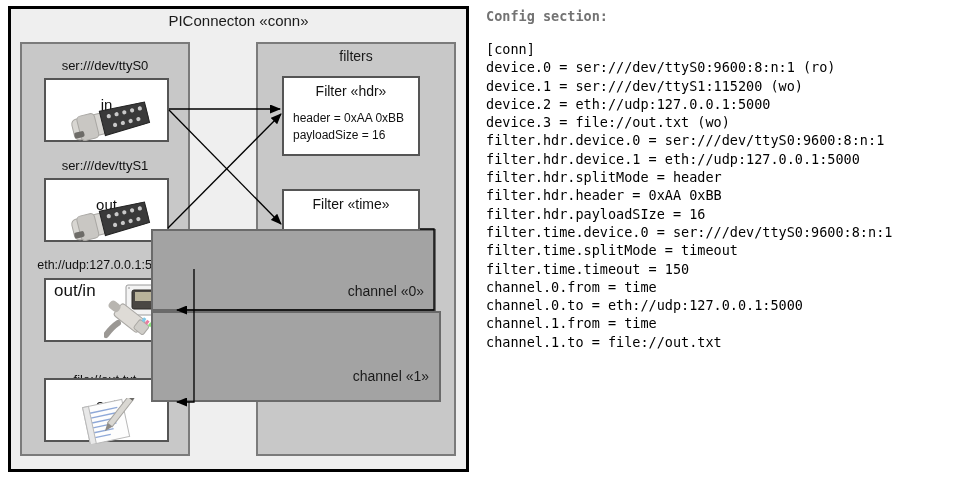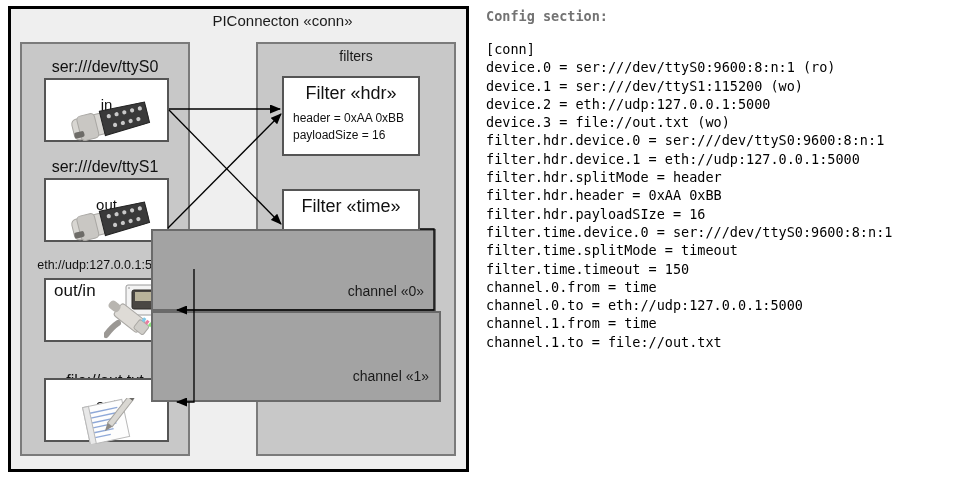--- a/index.html
+++ b/index.html
@@ -7,43 +7,43 @@
        font-family:"Liberation Sans","DejaVu Sans",sans-serif;}
   #root{position:relative;width:964px;height:484px;}
 
   
   #diagram{position:absolute;left:0;top:0;width:478px;height:484px;}
   #diagram-svg{position:absolute;left:0;top:0;}
 
   .outer-box{position:absolute;left:8px;top:6px;width:461px;height:466px;
              background:#efefef;border:3px solid #000;box-sizing:border-box;}
   .outer-title{position:absolute;left:8px;top:12px;width:461px;text-align:center;
-               font-size:15px;color:#1a1a1a;padding-left:44px;}
+               font-size:15px;color:#1a1a1a;}
 
   .group{position:absolute;background:#c8c8c8;border:2px solid #7b7b7b;
          box-sizing:border-box;}
   #devices-group{left:20px;top:42px;width:170px;height:414px;}
   #filters-group{left:256px;top:42px;width:200px;height:414px;}
   .group-title{position:absolute;width:100%;text-align:center;font-size:14px;
                color:#1a1a1a;top:4px;left:0;}
 
-  .dev-label{position:absolute;font-size:16px;color:#111;text-align:center;
+  .dev-label{position:absolute;font-size:13px;color:#111;text-align:center;
              width:170px;left:20px;}
 
   .dev-box{position:absolute;background:#ffffff;border:2px solid #555;
            box-sizing:border-box;}
   .dev-word{position:absolute;width:100%;text-align:center;top:16px;left:0;
             font-size:15px;color:#111;}
   .dev-word.left{text-align:left;left:8px;width:auto;top:1px;font-size:17px;}
   .dev-icon{position:absolute;}
 
   .filter-box{position:absolute;background:#ffffff;border:2px solid #555;
               box-sizing:border-box;}
   .filter-title{position:absolute;width:100%;text-align:center;top:5px;left:0;
-                font-size:18px;color:#111;}
+                font-size:14px;color:#111;}
   .filter-attr{position:absolute;left:9px;font-size:12px;color:#111;
                white-space:nowrap;}
 
   .chan-box{position:absolute;background:#a3a3a3;border:2px solid #6a6a6a;
             box-sizing:border-box;}
   .chan-label{position:absolute;right:10px;font-size:14px;color:#1a1a1a;
               white-space:nowrap;}
 
   
   #config{position:absolute;left:482px;top:0;width:482px;height:484px;}

